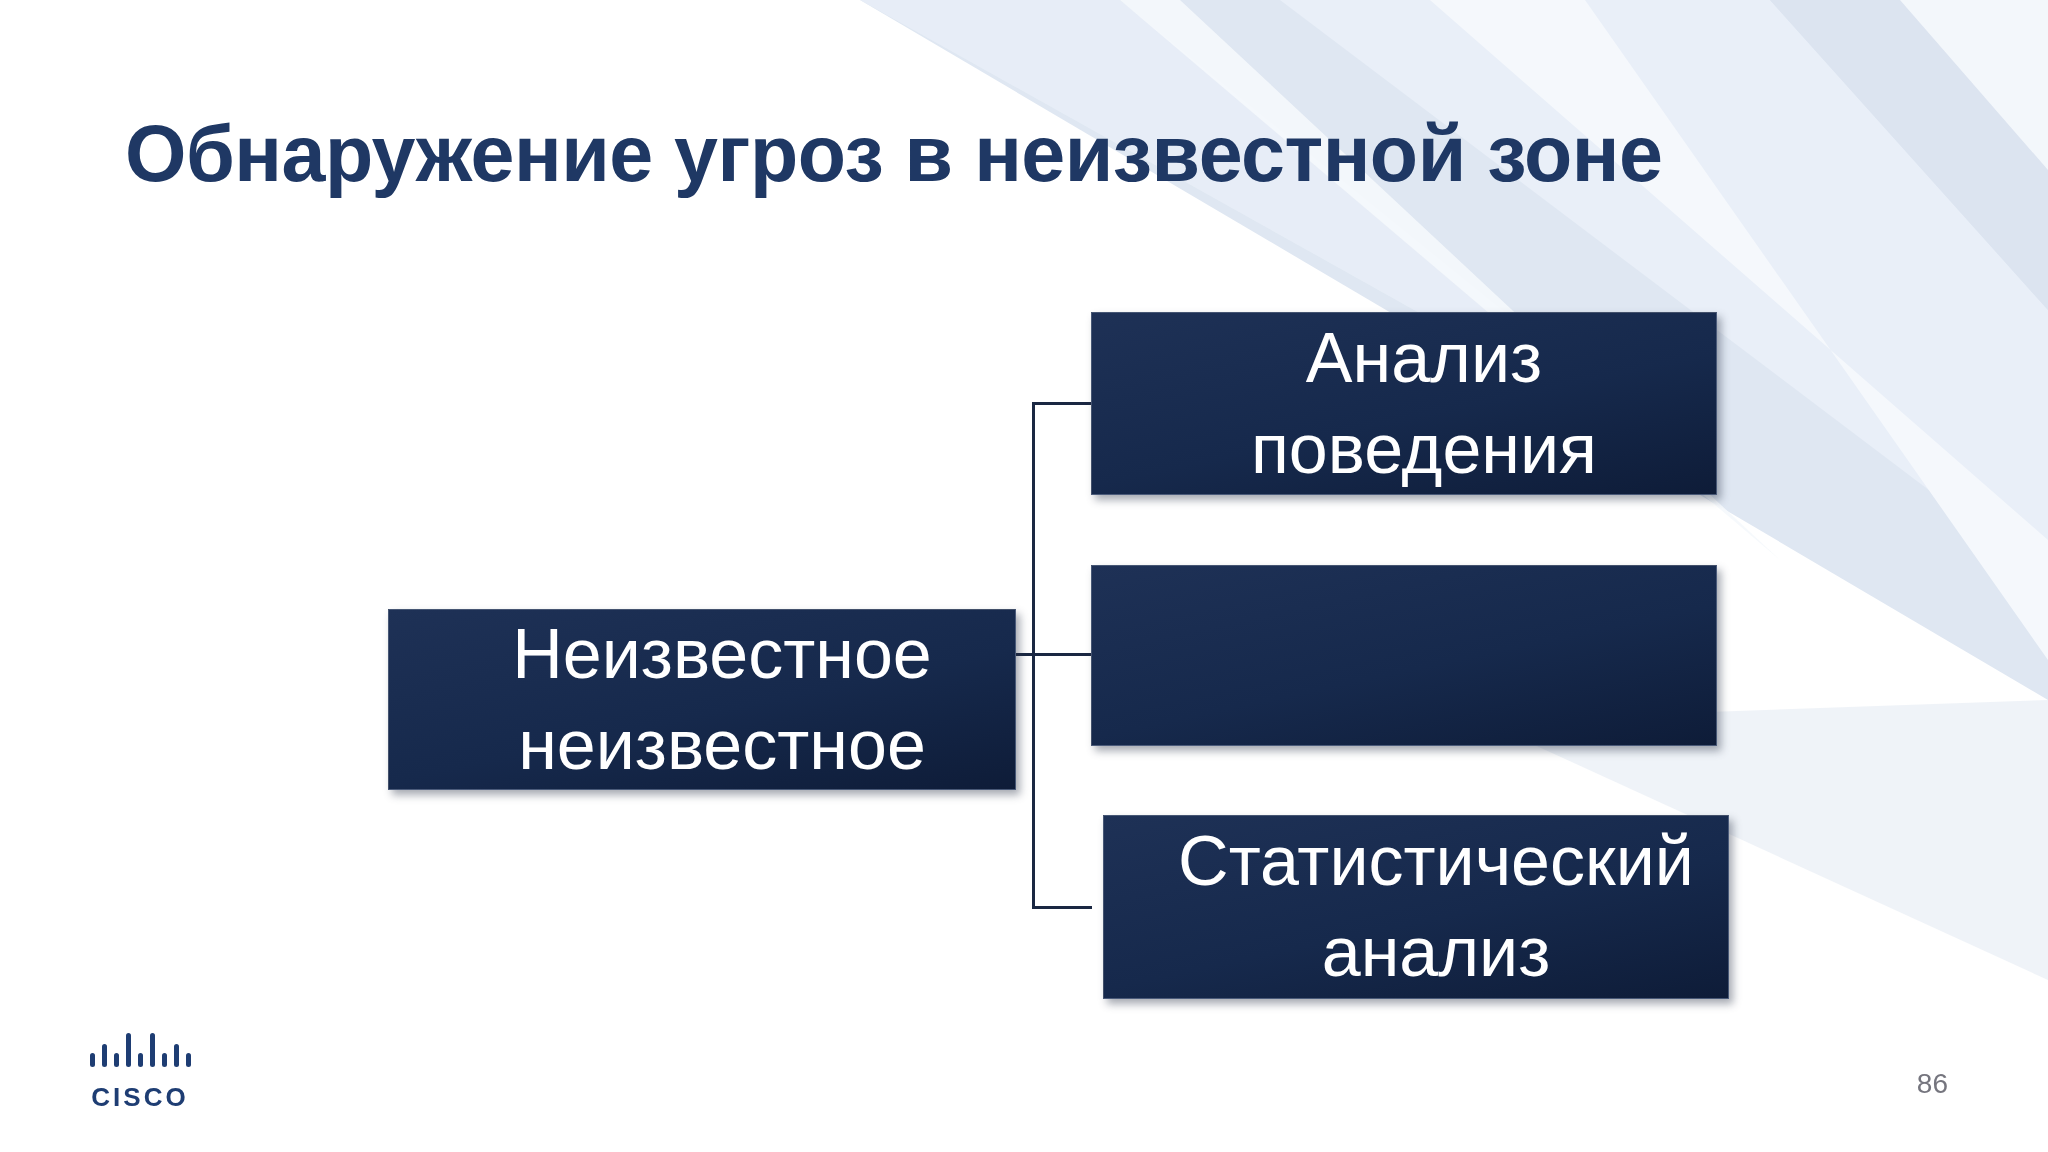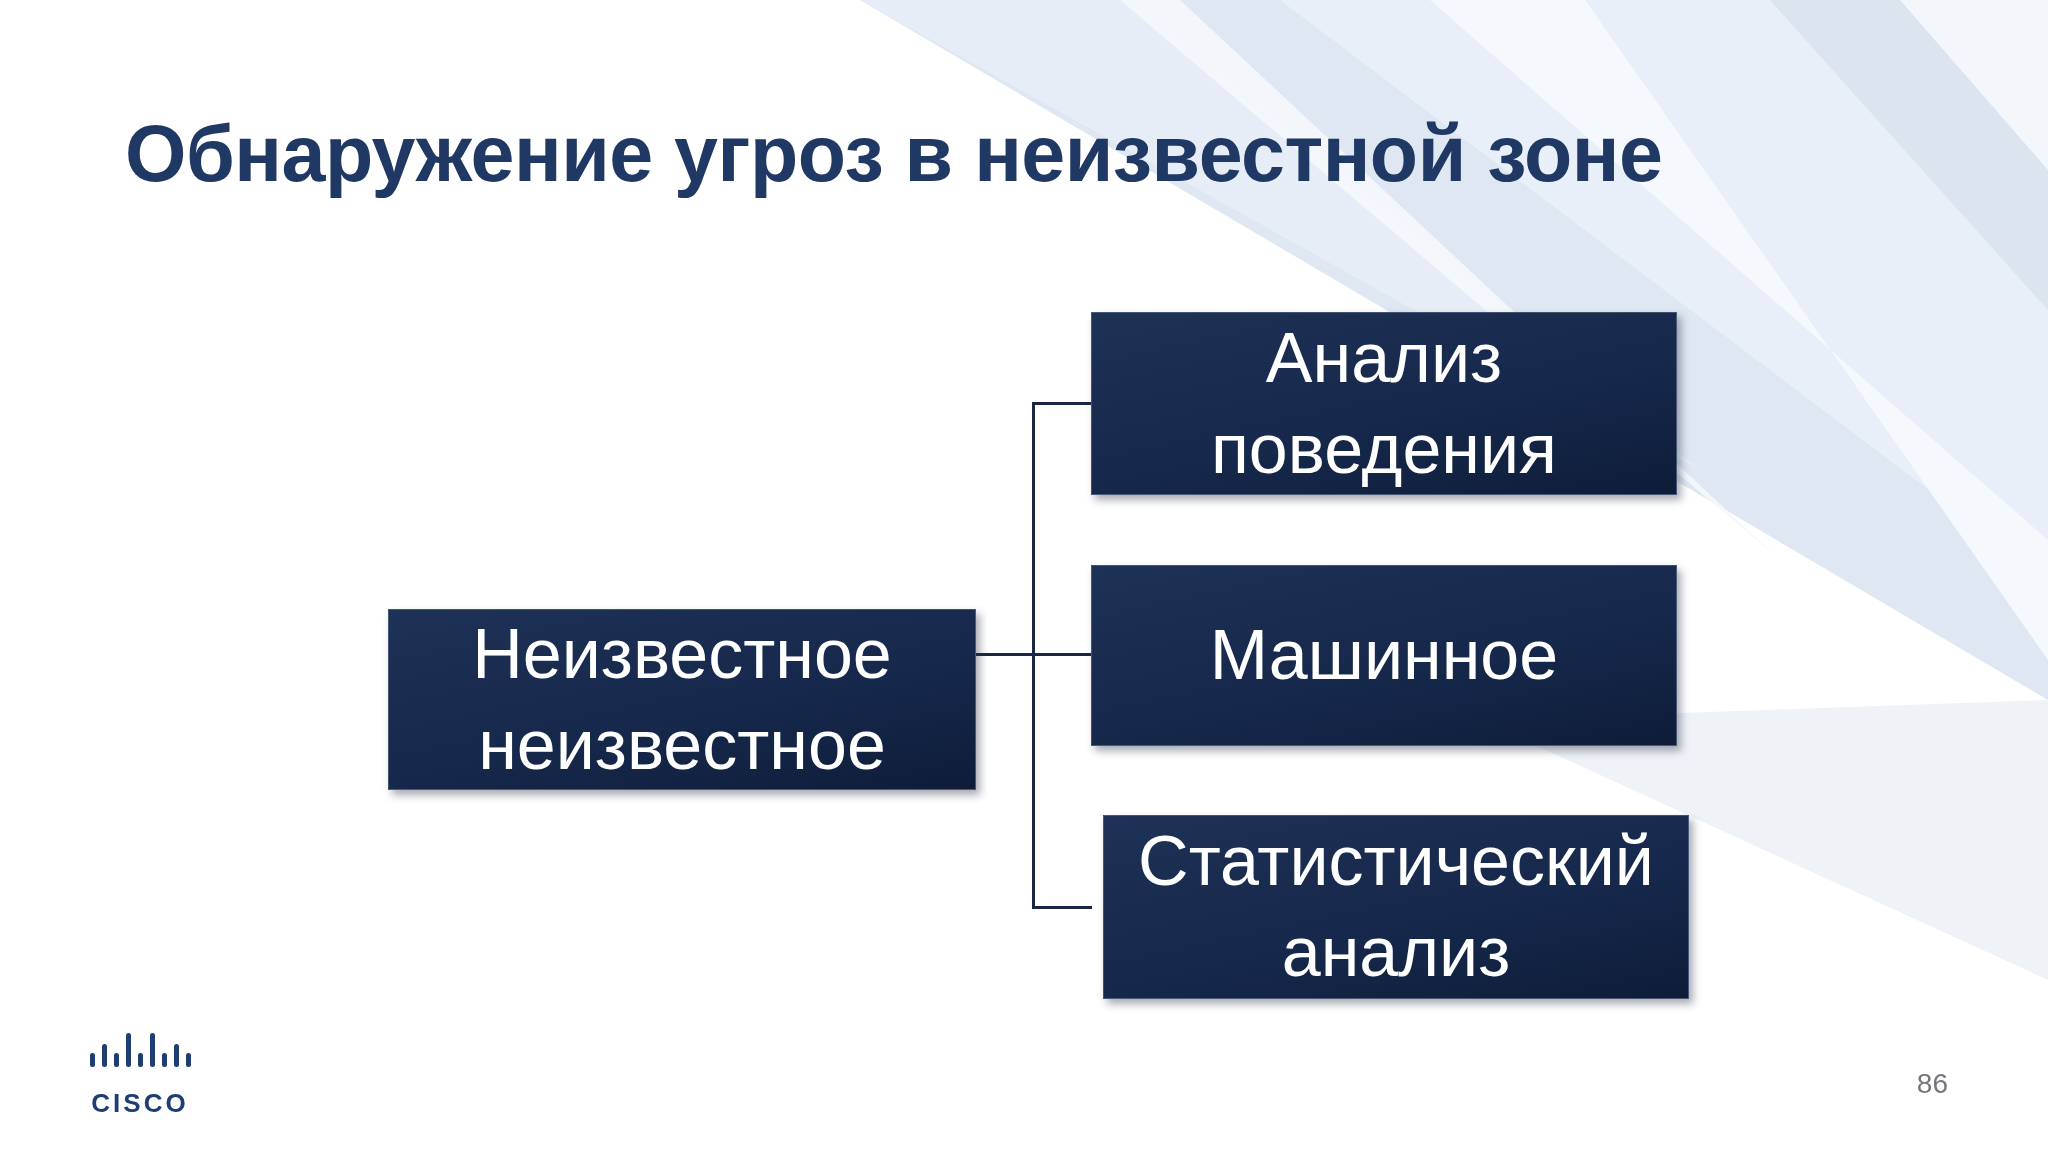--- a/index.html
+++ b/index.html
@@ -33,20 +33,21 @@
     position: absolute;
     display: flex; flex-direction: column;
     align-items: center; justify-content: center;
     background: linear-gradient(168deg, var(--box-grad-top) 0%, #16294C 55%, var(--box-grad-bottom) 100%);
     border: 1px solid rgba(145,157,180,0.40);
     box-shadow: 4px 5px 8px rgba(45,55,75,0.42);
     color: var(--box-text-color);
     font-size: 70px;
     line-height: 1.3;
     text-align: center;
+    padding-left: 40px;
   }
   .node span { display:block; white-space: nowrap; }
 
   .node-root { left: 388px; top: 565px; width: 586px; height: 179px; margin-top: 44px; }
   .node-c1   { left: 1091px; top: 312px; width: 584px; height: 181px; }
   .node-c2   { left: 1091px; top: 565px; width: 584px; height: 179px; }
   .node-c3   { left: 1091px; top: 815px; width: 584px; height: 182px; margin-left: 12px; }
 
   .connector { position: absolute; background: var(--connector-color); }
   .conn-trunk   { left: 1032px; top: 402px; width: 2.5px; height: 506px; }
@@ -60,21 +61,21 @@
   .logo-bars i {
     display:block; width: 5px; margin: 0 3.5px;
     background: var(--logo-color); border-radius: 2.5px;
   }
   .logo-bars i:nth-child(1), .logo-bars i:nth-child(3),
   .logo-bars i:nth-child(5), .logo-bars i:nth-child(7),
   .logo-bars i:nth-child(9) { height: 14px; }
   .logo-bars i:nth-child(2), .logo-bars i:nth-child(8) { height: 23px; }
   .logo-bars i:nth-child(4), .logo-bars i:nth-child(6) { height: 34px; }
   .logo-text {
-    margin-top: 21px;
+    margin-top: 15px;
     font-size: 26px; font-weight: 700;
     letter-spacing: 3px;
     text-transform: uppercase;
     color: var(--logo-color);
   }
 
   .page-number {
     position: absolute;
     right: 100px; top: 1068px;
     font-size: 28px;
@@ -108,21 +109,20 @@
     <span>Неизвестное</span>
     <span>неизвестное</span>
   </div>
 
   <div class="node node-c1">
     <span>Анализ</span>
     <span>поведения</span>
   </div>
 
   <div class="node node-c2">
-    <span>Машинное</span>
   </div>
 
   <div class="node node-c3">
     <span>Статистический</span>
     <span>анализ</span>
   </div>
 
   <div class="logo">
     <div class="logo-bars">
       <i></i>

